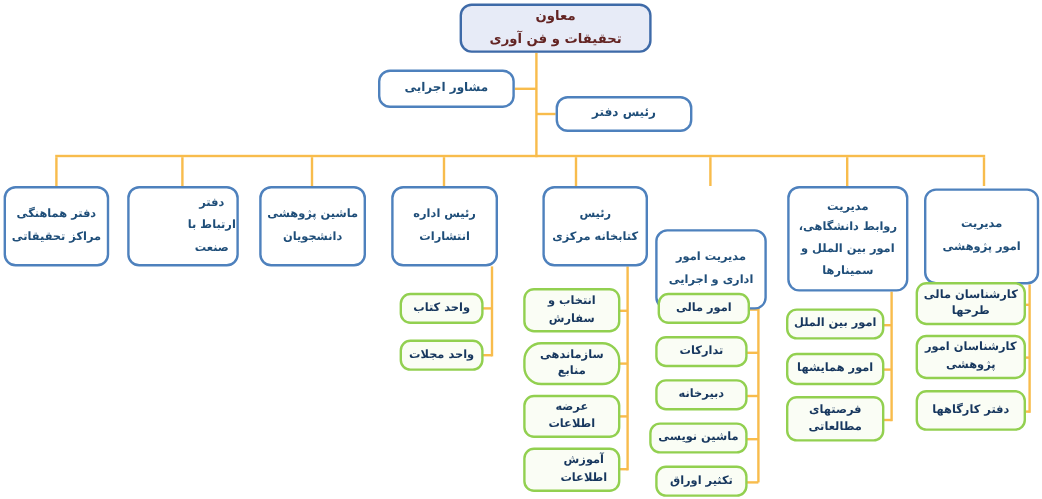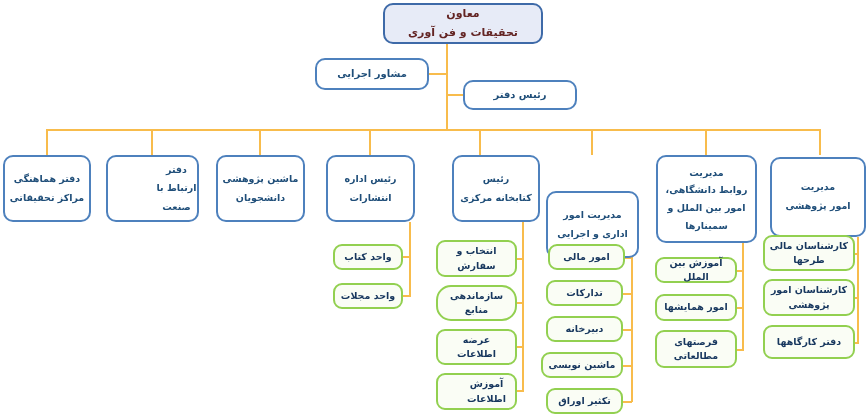--- a/index.html
+++ b/index.html
@@ -101,21 +101,21 @@
 اطلاعات</div>
   <div class="node green" style="left:436px;top:373px;width:81px;height:37px;padding-left:20px;">آموزش
 اطلاعات</div>
 
   <div class="node green" style="left:548px;top:244px;width:77px;height:26px;">امور مالی</div>
   <div class="node green" style="left:546px;top:280px;width:77px;height:26px;">تدارکات</div>
   <div class="node green" style="left:546px;top:316px;width:77px;height:26px;">دبیرخانه</div>
   <div class="node green" style="left:541px;top:352px;width:82px;height:26px;">ماشین نویسی</div>
   <div class="node green" style="left:546px;top:388px;width:77px;height:26px;">تکثیر اوراق</div>
 
-  <div class="node green" style="left:655px;top:257px;width:82px;height:26px;">آموزش بین الملل</div>
+  <div class="node green" style="left:655px;top:257px;width:82px;height:26px;">امور بین الملل</div>
   <div class="node green" style="left:655px;top:294px;width:82px;height:27px;">امور همایشها</div>
   <div class="node green" style="left:655px;top:330px;width:82px;height:38px;">فرصتهای
 مطالعاتی</div>
 
   <div class="node green" style="left:763px;top:235px;width:92px;height:36px;">کارشناسان مالی
 طرحها</div>
   <div class="node green" style="left:763px;top:279px;width:92px;height:37px;">کارشناسان امور
 پژوهشی</div>
   <div class="node green" style="left:763px;top:325px;width:92px;height:34px;">دفتر کارگاهها</div>
 

